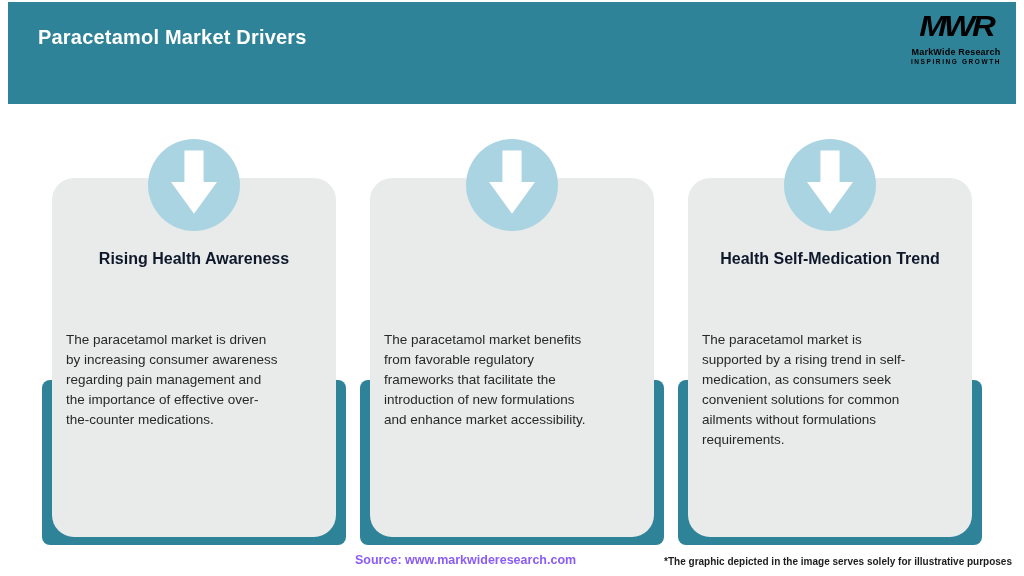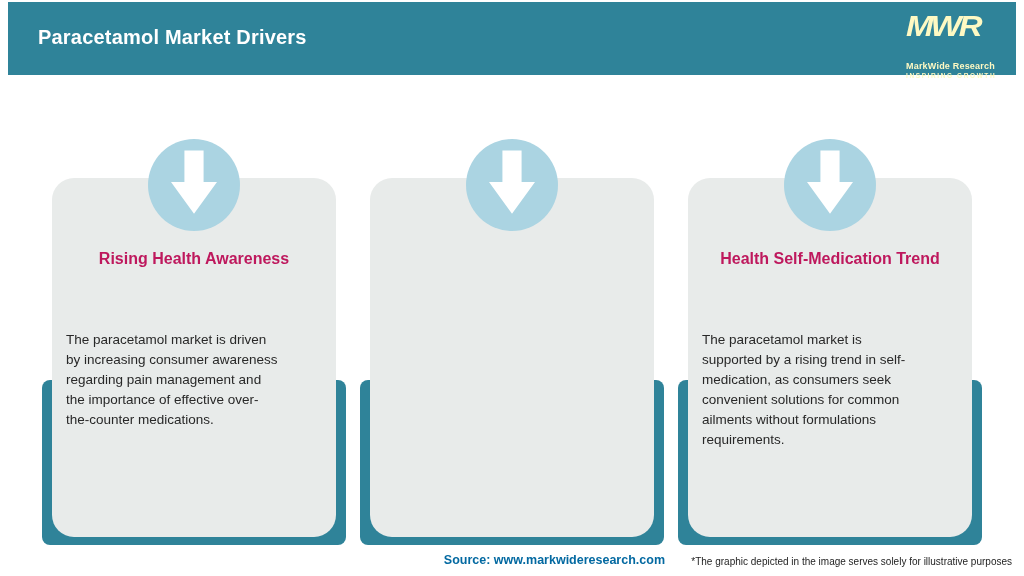--- a/index.html
+++ b/index.html
@@ -14,51 +14,51 @@
   :root {
     --teal: #2F8399;
     --card-bg: #E8EBEA;
     --circle: #ABD4E2;
     --arrow: #ffffff;
   }
 
   
   .header {
     position: absolute;
-    left: 8px; right: 8px; top: 2px; height: 73px;
+    left: 8px; right: 8px; top: 2px; height: 102px;
     background: var(--teal);
   }
   .header-title {
     position: absolute;
     left: 30px; top: 24px;
     color: #ffffff;
     font-size: 20px;
     font-weight: bold;
     letter-spacing: 0.2px;
   }
   .logo {
     position: absolute;
     right: 10px; top: 8px;
     width: 100px;
-    text-align: left;
-    color: #fef9c3;
+    text-align: center;
+    color: #000000;
   }
   .logo-monogram {
     font-size: 33px;
     font-weight: 900;
     font-style: italic;
     letter-spacing: -3px;
     line-height: 32px;
     transform: scaleY(0.92);
   }
   .logo-name {
     font-size: 9px;
     font-weight: bold;
     letter-spacing: 0.2px;
-    margin-top: 19px;
+    margin-top: 5px;
   }
   .logo-tagline {
     font-size: 6.5px;
     font-weight: bold;
     letter-spacing: 1.6px;
     margin-top: 1px;
   }
 
   
   .card-col { position: absolute; top: 0; width: 304px; height: 576px; }
@@ -94,49 +94,50 @@
   .circle svg { margin-top: 11px; }
 
   .card-title {
     position: absolute;
     left: 10px; top: 248px;
     width: 284px;
     padding: 0 18px;
     text-align: center;
     font-size: 16px;
     font-weight: bold;
-    color: #be185d;
+    color: #0f172a;
     line-height: 21px;
   }
   .card-body {
     position: absolute;
     left: 10px; top: 330px;
     width: 242px;
     padding: 0 15px 0 14px;
     font-size: 13.5px;
     color: #282828;
     line-height: 20px;
     text-align: left;
   }
 
   
   .source {
     position: absolute;
     left: 355px; top: 553px;
     width: 310px;
-    text-align: right;
+    text-align: left;
     font-size: 12.5px;
     font-weight: bold;
-    color: #0369a1;
+    color: #8b5cf6;
   }
   .disclaimer {
     position: absolute;
     right: 12px; top: 556px;
     font-size: 10px;
     color: #1d1d1d;
+    font-weight: bold;
   }
 </style>
 </head>
 <body>
 
 <div class="header">
   <div class="header-title">Paracetamol Market Drivers</div>
   <div class="logo">
     <div class="logo-monogram">MWR</div>
     <div class="logo-name">MarkWide Research</div>
@@ -157,20 +158,21 @@
 </div>
 
 <div class="card-col col-1">
   <div class="teal-backdrop"></div>
   <div class="card"></div>
   <div class="circle">
     <svg width="46" height="64" viewBox="0 0 48 66" aria-hidden="true">
       <path d="M14 0 h20 v33 h14 L24 66 L0 33 h14 Z" fill="#ffffff"></path>
     </svg>
   </div>
+  <div class="card-body">The paracetamol market benefits from favorable regulatory frameworks that facilitate the introduction of new formulations and enhance market accessibility.</div>
 </div>
 
 <div class="card-col col-2">
   <div class="teal-backdrop"></div>
   <div class="card"></div>
   <div class="circle">
     <svg width="46" height="64" viewBox="0 0 48 66" aria-hidden="true">
       <path d="M14 0 h20 v33 h14 L24 66 L0 33 h14 Z" fill="#ffffff"></path>
     </svg>
   </div>

